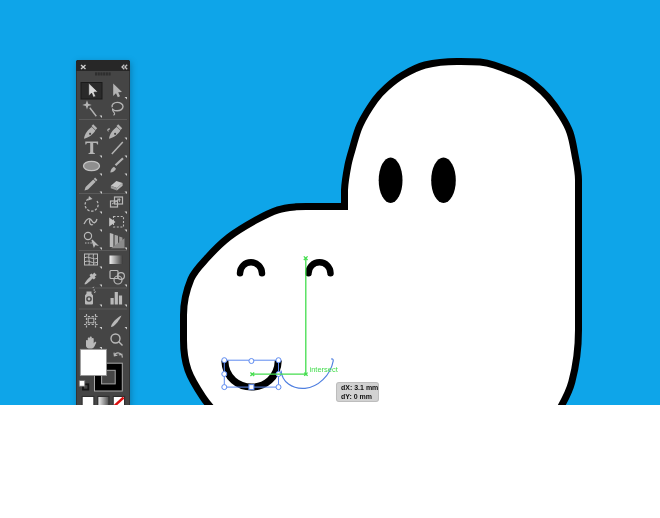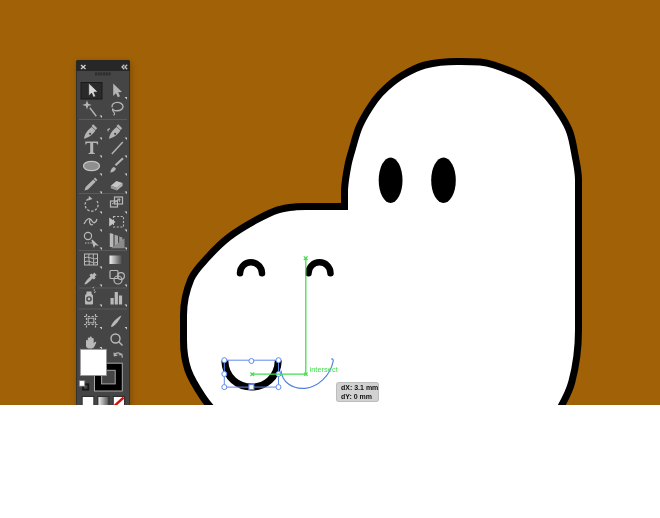--- a/index.html
+++ b/index.html
@@ -1,16 +1,16 @@
 <!DOCTYPE html>
 <html><head>
 <meta charset="utf-8">
 <style>
   html,body{margin:0;padding:0;background:#fff;}
-  #stage{position:relative;width:660px;height:405px;background:#a16207;overflow:hidden;
+  #stage{position:relative;width:660px;height:405px;background:#0ea5e9;overflow:hidden;
          font-family:"Liberation Sans", sans-serif;}
   #art{position:absolute;left:0;top:0;}
   #toolbar{position:absolute;left:76px;top:60px;filter:drop-shadow(1px 2px 3px rgba(0,0,0,0.25));}
   #tip{position:absolute;left:336px;top:382px;width:43px;height:20px;background:#d2d2d2;
        border:1px solid #bdbdbd;border-radius:3px;box-sizing:border-box;white-space:nowrap;
        font-size:7px;line-height:8.5px;color:#101010;padding:1px 0 0 4px;font-weight:bold;overflow:hidden;
        transform:rotate(0.02deg);}
 </style>
 </head>
 <body>

